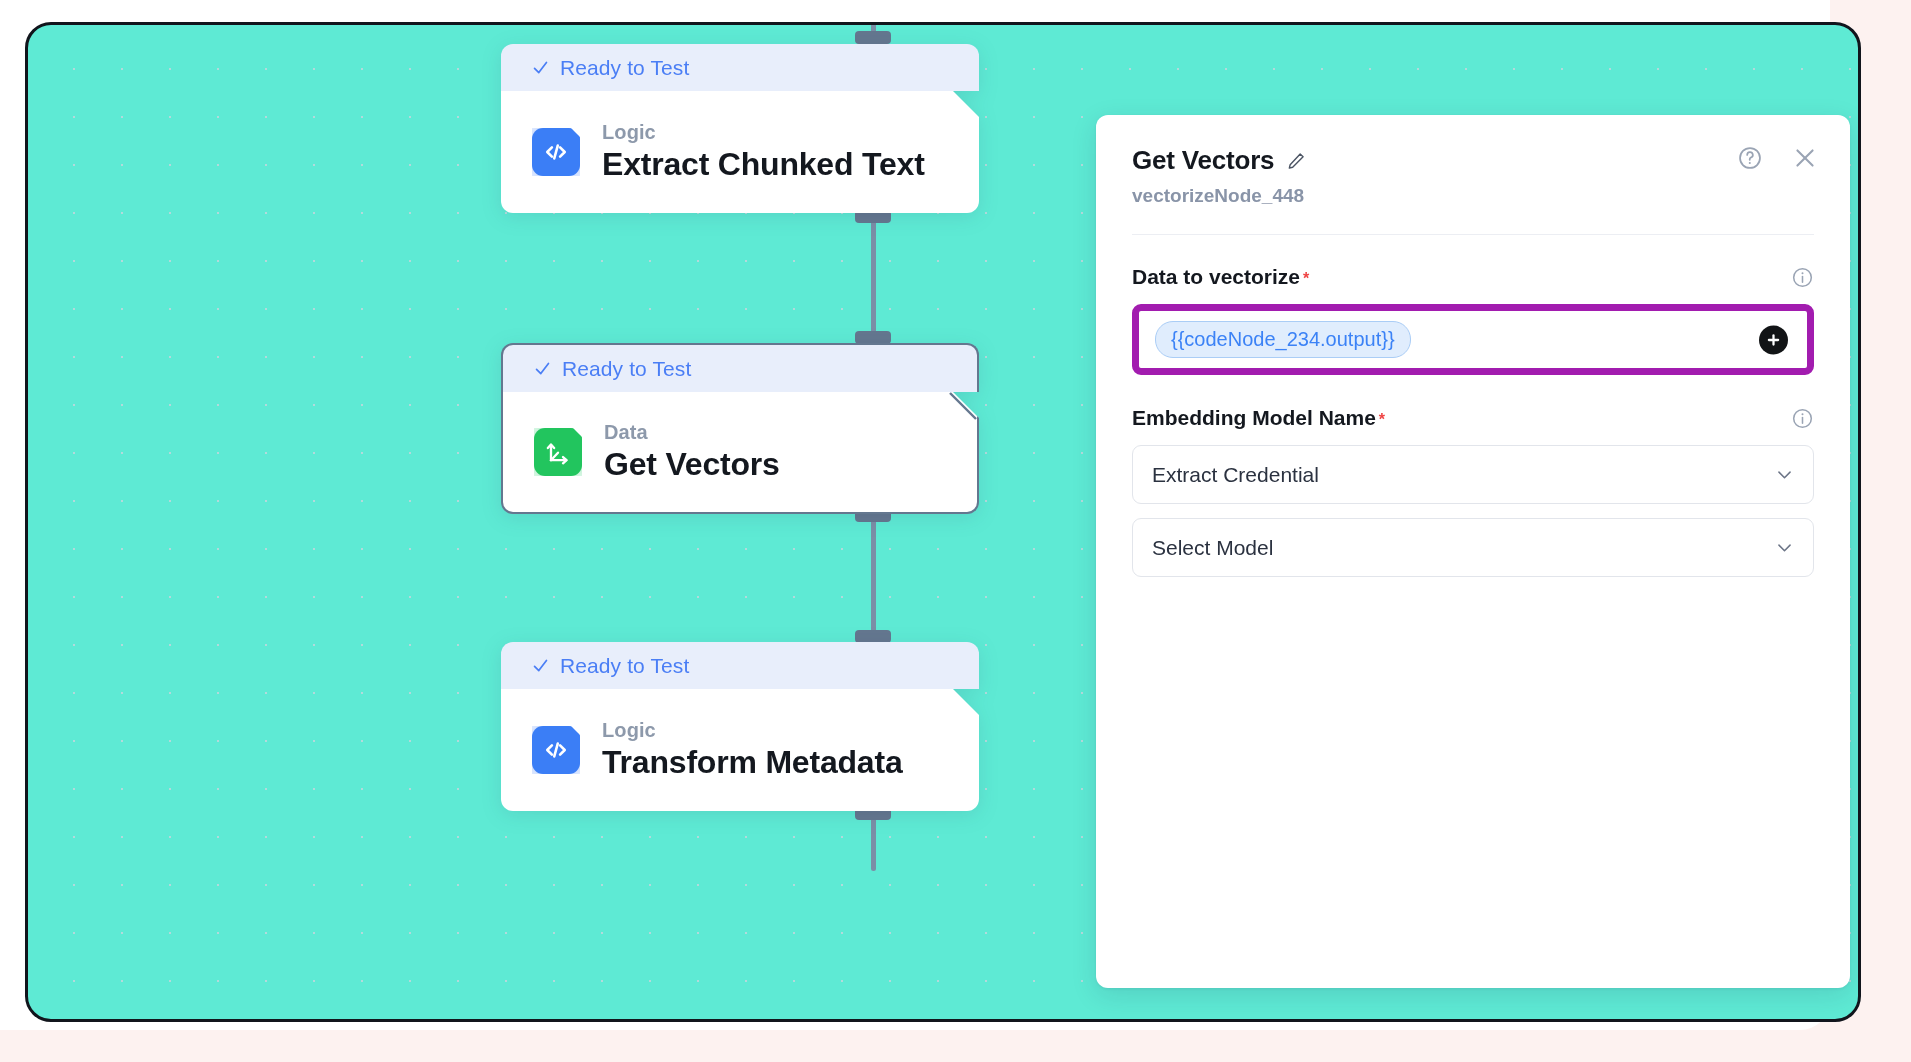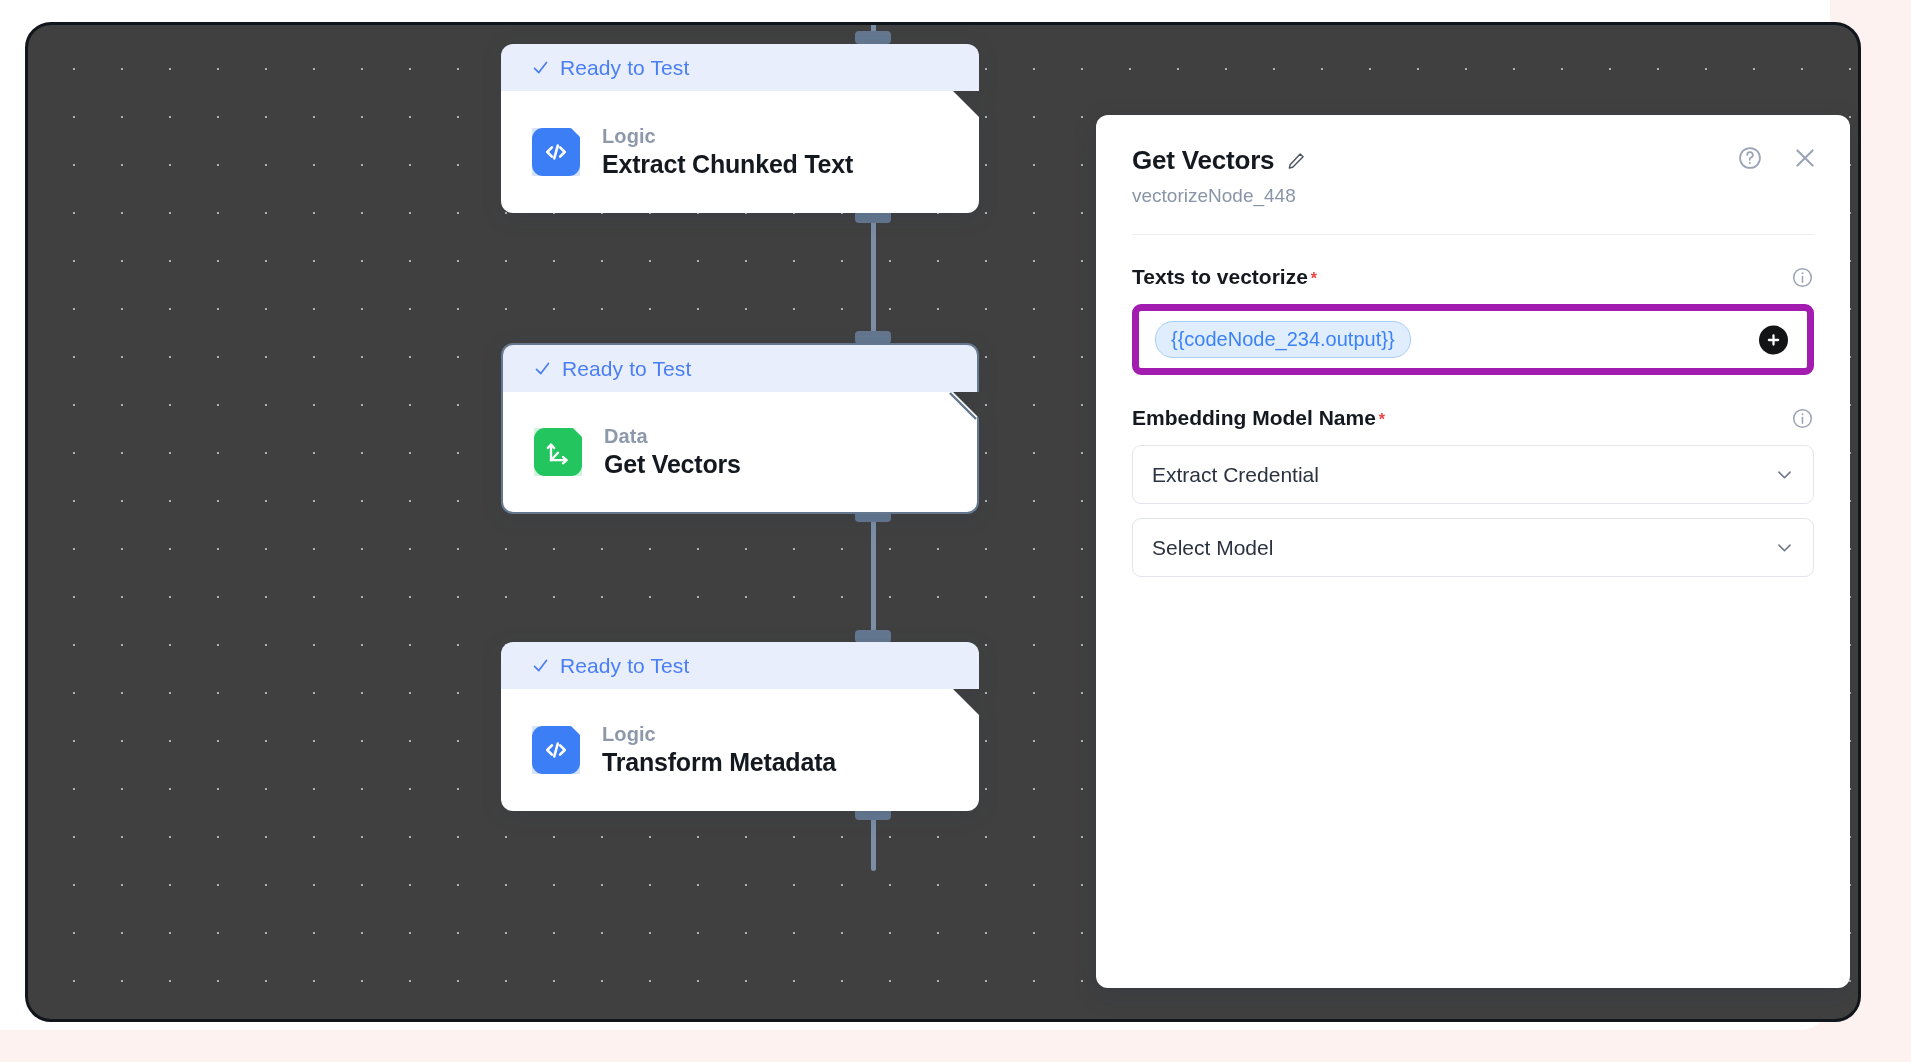--- a/index.html
+++ b/index.html
@@ -30,21 +30,21 @@
     background: #ffffff; border-bottom-right-radius: 30px;
   }
 
   
   .canvas-frame {
     position: absolute;
     left: 25px; top: 22px;
     width: 1836px; height: 1000px;
     border: 3px solid #11151c;
     border-radius: 26px;
-    background: #404040;
+    background: #5eead4;
     overflow: hidden;
   }
   .dot-grid {
     position: absolute; inset: 0;
     background-image: radial-gradient(#cfd4dd 1.4px, transparent 1.5px);
     background-size: 48px 48px;
     background-position: 22px 20px;
     opacity: .75;
   }
 
@@ -127,21 +127,21 @@
   .node-icon.data {
     background: #22c55e;
     box-shadow: 0 0 20px 7px rgba(45,205,110,.38);
     clip-path: polygon(0 0, calc(100% - 9px) 0, 100% 9px, 100% 100%, 0 100%);
   }
   .node-meta { display: flex; flex-direction: column; gap: 2px; }
   .node-kind {
     font-size: 20px; color: #8d99ab; font-weight: 700; letter-spacing: .1px;
   }
   .node-title {
-    font-size: 25px; color: #14181f; font-weight: 700; letter-spacing: -.2px;
+    font-size: 32px; color: #14181f; font-weight: 700; letter-spacing: -.2px;
   }
 
   
   .panel {
     position: absolute;
     left: 1093px; top: 112px;
     width: 754px; height: 873px;
     background: #ffffff;
     border-radius: 12px;
     box-shadow: 0 7px 26px rgba(24,39,75,.13), 0 1px 3px rgba(24,39,75,.08);
@@ -151,21 +151,21 @@
     padding: 30px 36px 0 36px;
     position: relative;
   }
   .panel-title-row { display: flex; align-items: center; gap: 12px; }
   .panel-title {
     font-size: 26px; font-weight: 700; color: #14181f; letter-spacing: -.2px;
   }
   .pencil-icon { width: 20px; height: 20px; display: block; cursor: pointer; }
   .panel-subtitle {
     margin-top: 9px;
-    font-size: 19px; color: #8994a8; font-weight: 400;
+    font-size: 19px; color: #8994a8; font-weight: 700;
   }
   .panel-head-actions {
     position: absolute; right: 32px; top: 30px;
     display: flex; align-items: center; gap: 29px;
   }
   .icon-btn { width: 26px; height: 26px; cursor: pointer; display: block; }
   .panel-divider {
     margin: 27px 36px 0 36px;
     height: 1px; background: #eceef3;
   }
@@ -345,21 +345,21 @@
           </svg>
         </div>
       </div>
       <div class="panel-divider"></div>
 
       <div class="panel-body">
 
         <div>
           <div class="field-label-row">
             <div>
-              <span class="field-label">Texts to vectorize</span><span class="req-star">*</span>
+              <span class="field-label">Data to vectorize</span><span class="req-star">*</span>
             </div>
             <svg class="info-icon" viewBox="0 0 24 24" fill="none" stroke="#9aa4b4" stroke-width="1.6">
               <circle cx="12" cy="12" r="9.2"></circle>
               <line x1="12" y1="11" x2="12" y2="17" stroke-linecap="round"></line>
               <circle cx="12" cy="7.6" r="1.05" fill="#9aa4b4" stroke="none"></circle>
             </svg>
           </div>
           <div class="chip-input">
             <span class="chip">{{codeNode_234.output}}</span>
             <div class="add-btn">

